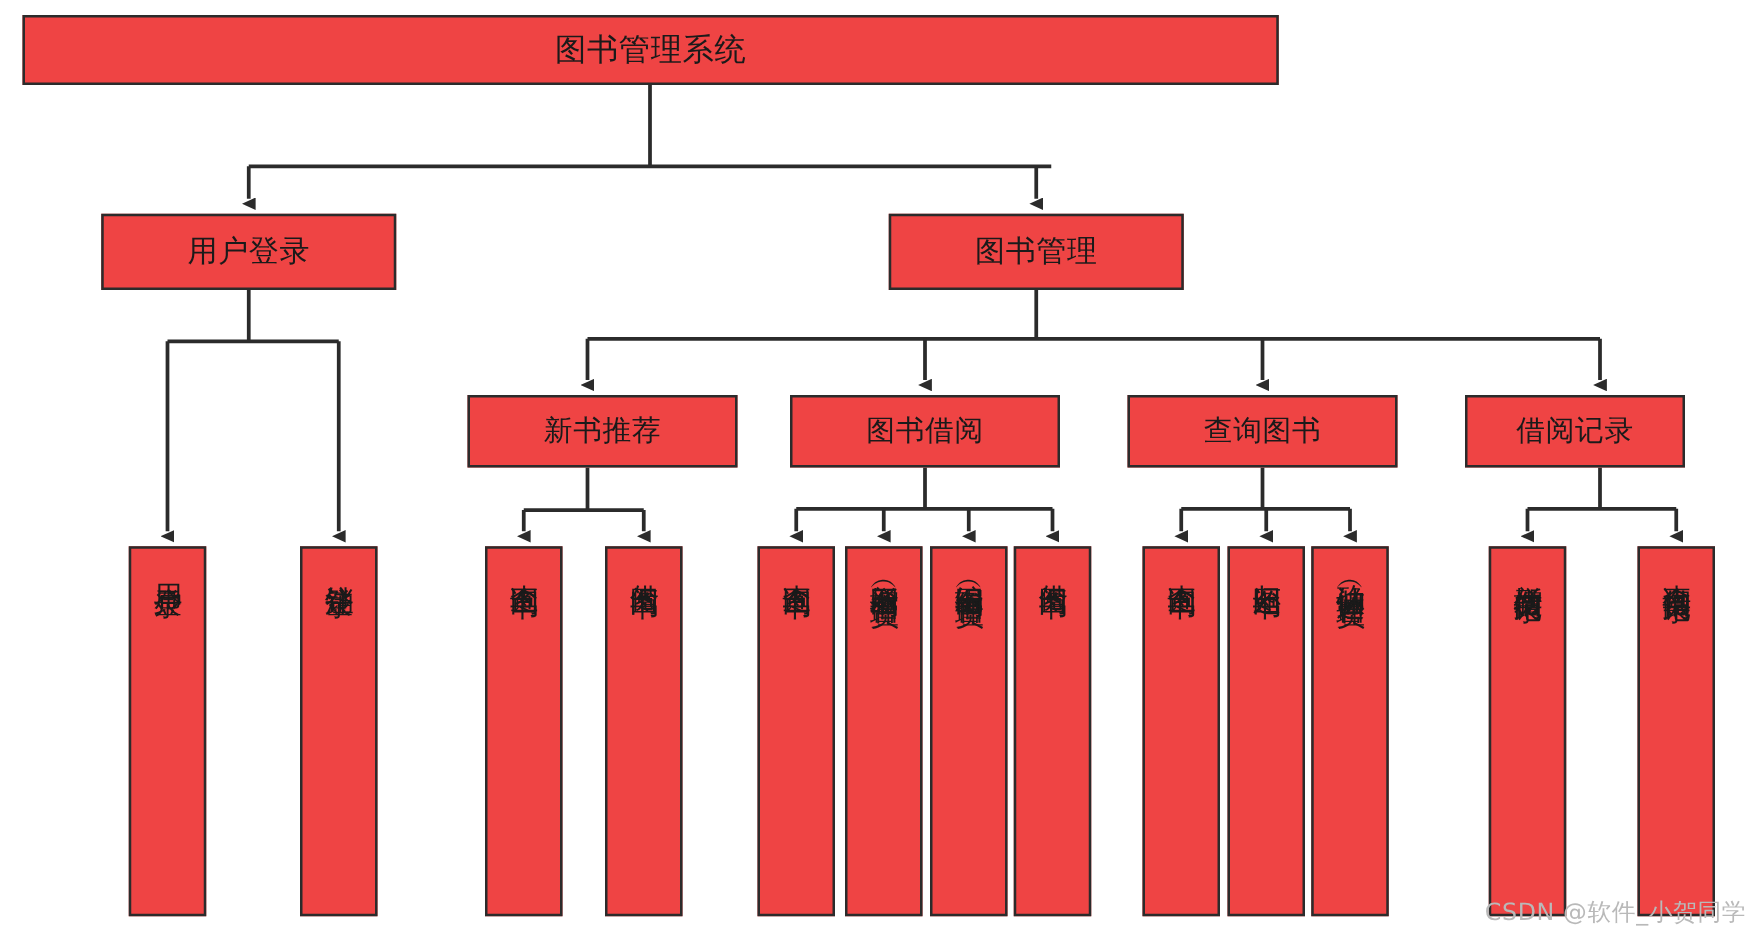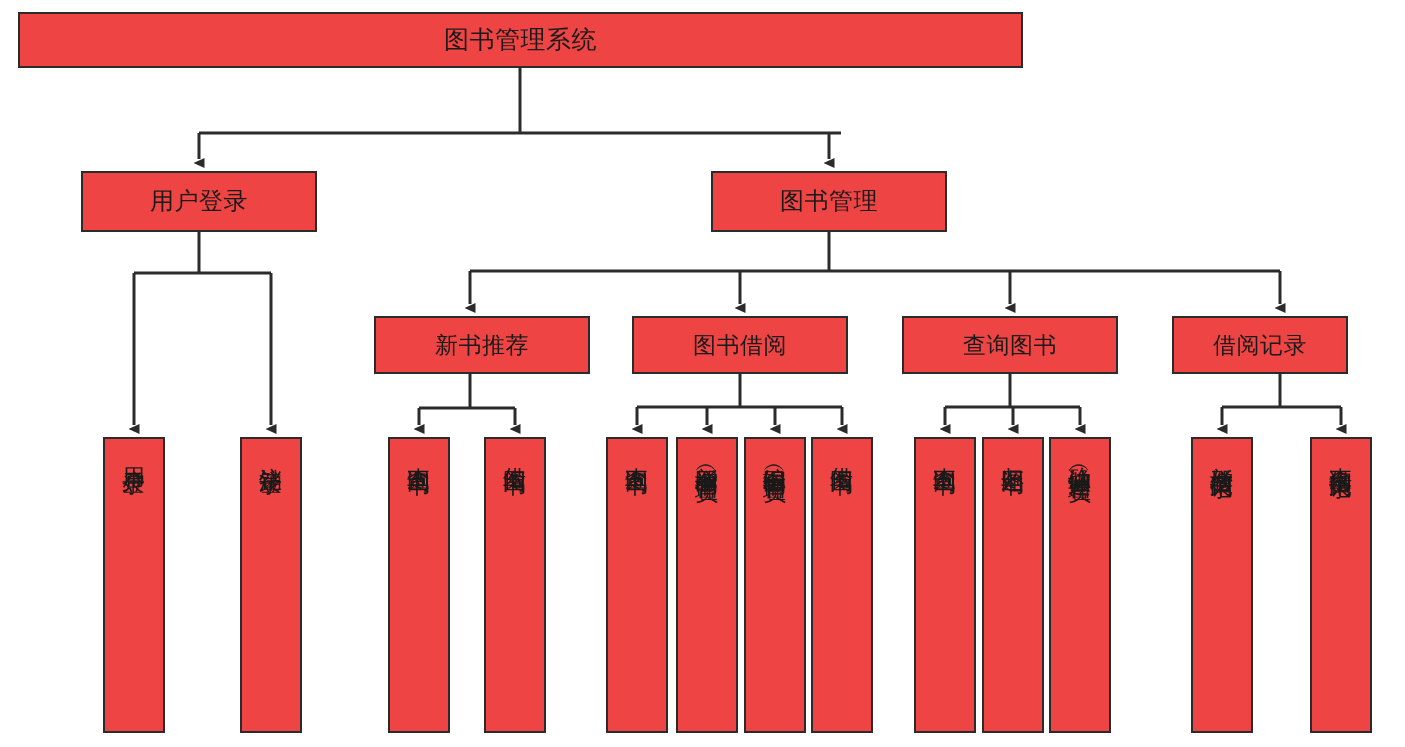--- a/index.html
+++ b/index.html
@@ -188,14 +188,15 @@
   <div class="node leaf" id="node-leaf-10" style="left: 1049px; top: 437px; width: 62px; height: 296px;">
     <span class="label">确认归还（管理员）</span>
   </div>
   <div class="node leaf" id="node-leaf-11" style="left: 1191px; top: 437px; width: 62px; height: 296px;">
     <span class="label">新增借阅记录</span>
   </div>
   <div class="node leaf" id="node-leaf-12" style="left: 1310px; top: 437px; width: 62px; height: 296px;">
     <span class="label">查询借阅记录</span>
   </div>
 
+  <div id="watermark">CSDN @软件_小贺同学</div>
 
 </div>
 
 </body></html>

